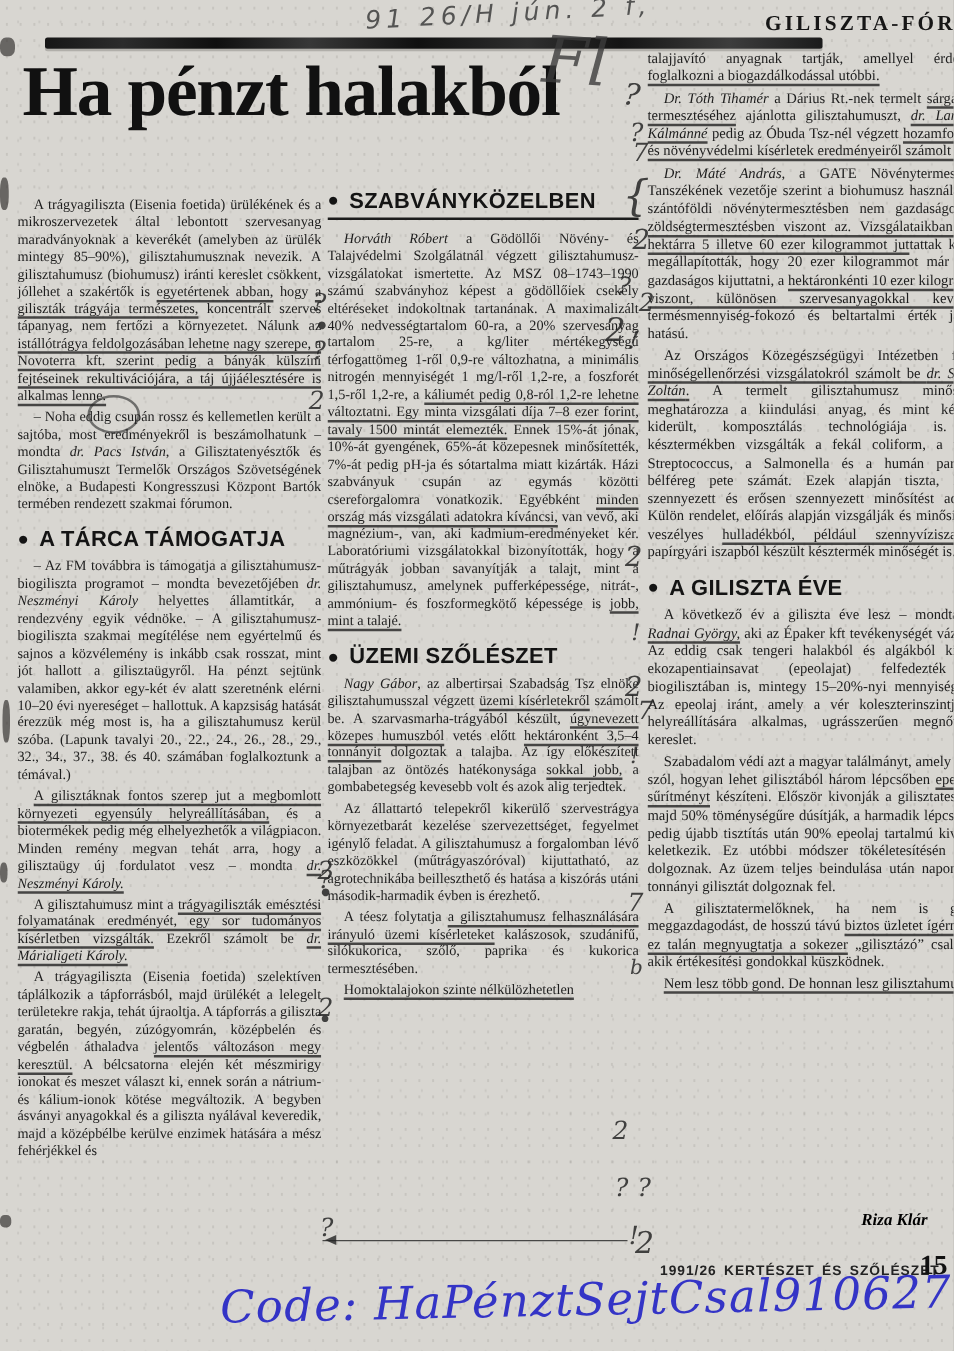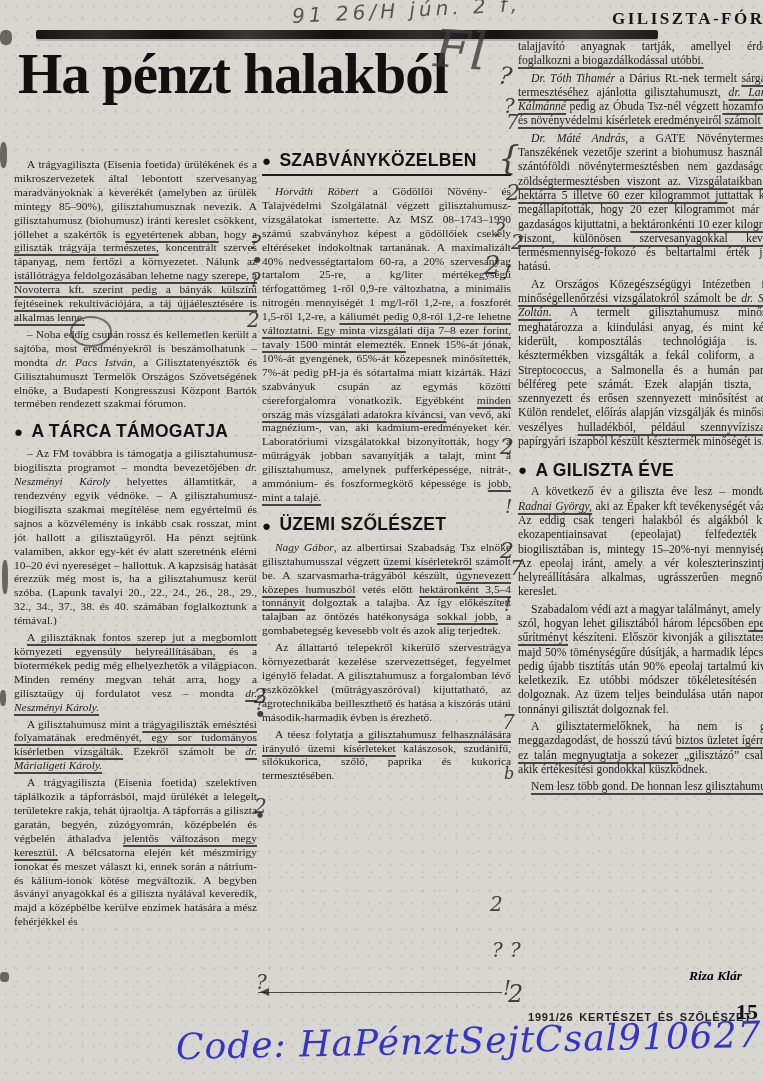--- a/index.html
+++ b/index.html
@@ -154,20 +154,21 @@
           <span>SZABVÁNYKÖZELBEN</span>
         </div>
         <p><span class="nm">Horváth Róbert</span> a Gödöllői Növény- és Talajvédelmi Szolgálatnál végzett gilisztahumusz-vizsgálatokat ismertette. Az MSZ 08–1743–1990 számú szabványhoz képest a gödöllőiek csekély eltéréseket indokoltnak tartanának. A maximalizált 40% nedvességtartalom 60-ra, a 20% szervesanyag tartalom 25-re, a kg/liter mértékegységű térfogattömeg 1-ről 0,9-re változhatna, a minimális nitrogén mennyiségét 1 mg/l-ről 1,2-re, a foszforét 1,5-ről 1,2-re, a <span class="pen-u">káliumét pedig 0,8-ról 1,2-re lehetne változtatni. Egy minta vizsgálati díja 7–8 ezer forint, tavaly 1500 mintát elemezték.</span> Ennek 15%-át jónak, 10%-át gyengének, 65%-át közepesnek minősítették, 7%-át pedig pH-ja és sótartalma miatt kizárták. Házi szabványuk csupán az egymás közötti csereforgalomra vonatkozik. Egyébként <span class="pen-u">minden ország más vizsgálati adatokra kíváncsi,</span> van vevő, aki magnézium-, van, aki kadmium-eredményeket kér. Laboratóriumi vizsgálatokkal bizonyították, hogy a műtrágyák jobban savanyítják a talajt, mint a gilisztahumusz, amelynek pufferképessége, nitrát-, ammónium- és foszformegkötő képessége is <span class="pen-u">jobb, mint a talajé.</span></p>
         <div class="sec-head">
           <span class="bullet">●</span>
           <span>ÜZEMI SZŐLÉSZET</span>
         </div>
         <p><span class="nm">Nagy Gábor</span>, az albertirsai Szabadság Tsz elnöke gilisztahumusszal végzett <span class="pen-u">üzemi kísérletekről</span> számolt be. A szarvasmarha-trágyából készült, <span class="pen-u">úgynevezett közepes humuszból</span> vetés előtt <span class="pen-u">hektáronként 3,5–4 tonnányit</span> dolgoztak a talajba. Az így előkészített talajban az öntözés hatékonysága <span class="pen-u">sokkal jobb,</span> a gombabetegség kevesebb volt és azok alig terjedtek.</p>
         <p>Az állattartó telepekről kikerülő szervestrágya környezetbarát kezelése szervezettséget, fegyelmet igénylő feladat. A gilisztahumusz a forgalomban lévő eszközökkel (műtrágyaszóróval) kijuttatható, az agrotechnikába beilleszthető és hatása a kiszórás utáni második-harmadik évben is érezhető.</p>
         <p>A téesz folytatja <span class="pen-u">a gilisztahumusz felhasználására irányuló üzemi kísérleteket</span> kalászosok, szudánifű, silókukorica, szőlő, paprika és kukorica termesztésében.</p>
+        <p><span class="pen-u">Homoktalajokon szinte nélkülözhetetlen</span></p>
       </div>
       <div class="col col-3">
         <p class="noindent">talajjavító anyagnak tartják, amellyel érdemes <span class="pen-u">foglalkozni a biogazdálkodással utóbbi.</span></p>
         <p><span class="nm">Dr. Tóth Tihamér</span> a Dárius Rt.-nek termelt <span class="pen-u">sárgarépa termesztéséhez</span> ajánlotta gilisztahumuszt, <span class="pen-u"><span class="nm">dr. Lammel Kálmánné</span></span> pedig az Óbuda Tsz-nél végzett <span class="pen-u">hozamfokozó és növényvédelmi kísérletek eredményeiről számolt be.</span></p>
         <p><span class="nm">Dr. Máté András</span>, a GATE Növénytermesztési Tanszékének vezetője szerint a biohumusz használata a szántóföldi növénytermesztésben nem gazdaságos, a <span class="pen-u">zöldségtermesztésben viszont az. Vizsgálataikban egy hektárra 5 illetve 60 ezer kilogrammot jut</span>tattak ki, és megállapították, hogy 20 ezer kilogrammot már nem gazdaságos kijuttatni, a <span class="pen-u">hektáronkénti 10 ezer kilogramm viszont, különösen szervesanyagokkal keverve,</span> termésmennyiség-fokozó és beltartalmi érték javító hatású.</p>
         <p>Az Országos Közegészségügyi Intézetben folyó <span class="pen-u">minőségellenőrzési vizsgálatokról számolt be <span class="nm">dr. Szabó Zoltán</span>.</span> A termelt gilisztahumusz minőségét meghatározza a kiindulási anyag, és mint később kiderült, komposztálás technológiája is. A késztermékben vizsgálták a fekál coliform, a fekál Streptococcus, a Salmonella és a humán parazita bélféreg pete számát. Ezek alapján tiszta, kissé szennyezett és erősen szennyezett minősítést adnak. Külön rendelet, előírás alapján vizsgálják és minősítik a veszélyes <span class="pen-u">hulladékból, például szennyvíziszapból</span> papírgyári iszapból készült késztermék minőségét is.</p>
         <div class="sec-head">
           <span class="bullet">●</span>
           <span>A GILISZTA ÉVE</span>
         </div>

